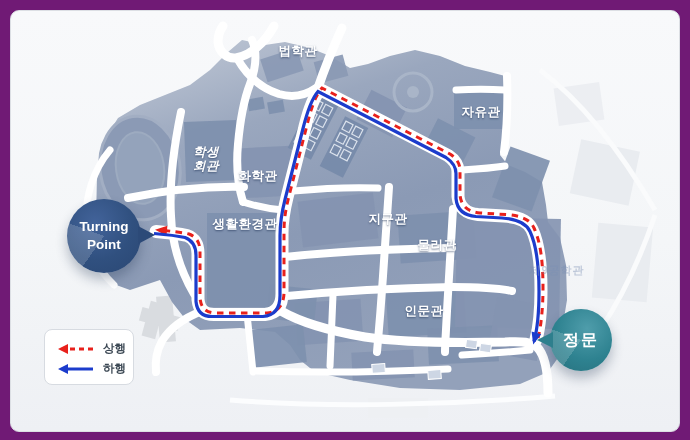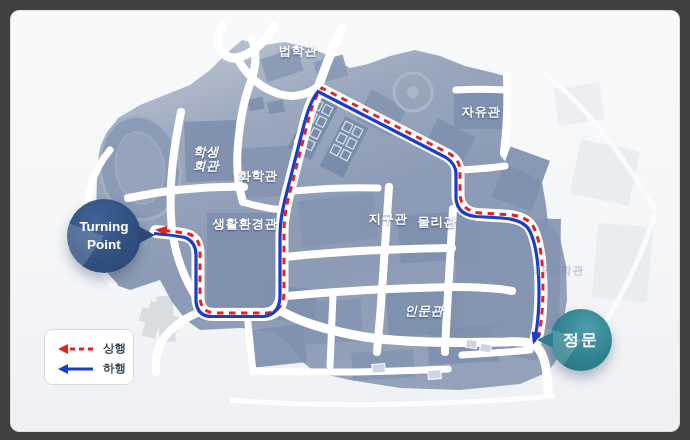--- a/index.html
+++ b/index.html
@@ -1,16 +1,16 @@
 <!DOCTYPE html>
 <html><head>
 <meta charset="utf-8">
 <style>
   html,body{margin:0;padding:0;background:#e5e8ef;}
-  .stage{position:relative;width:690px;height:440px;background:#404040;overflow:hidden;
+  .stage{position:relative;width:690px;height:440px;background:#701a75;overflow:hidden;
          font-family:"Liberation Sans","DejaVu Sans",sans-serif;}
   .panel{position:absolute;left:10px;top:10px;width:668px;height:420px;border-radius:9px;
          background:linear-gradient(180deg,#f8f9fb 0%,#f4f6f8 55%,#eef0f4 100%);
          border:1px solid #dcdfe4;}
   svg.map{position:absolute;left:0;top:0;}
   .road{fill:none;stroke:#ffffff;stroke-linecap:round;stroke-linejoin:round;}
   .route-road{stroke-width:13;}
   .route-up{fill:none;stroke-width:3;stroke-dasharray:6.5 5.5;}
   .route-down{fill:none;stroke-width:3.2;}
   .mlabel{position:absolute;transform:translate(-50%,-50%);color:#ffffff;font-size:12.5px;
@@ -181,22 +181,22 @@
 
   <div class="mlabel" style="left:298px;top:51px;">법학관</div>
   <div class="mlabel" style="left:481px;top:112px;">자유관</div>
   <div class="mlabel" style="left:206px;top:159px;font-style:italic;">
     <span>학생</span>
     <span>회관</span>
   </div>
   <div class="mlabel" style="left:258px;top:176px;">화학관</div>
   <div class="mlabel" style="left:245px;top:224px;">생활환경관</div>
   <div class="mlabel" style="left:361px;top:219px;margin-left:27px;">지구관</div>
-  <div class="mlabel" style="left:437px;top:222px;">물리관</div>
-  <div class="mlabel" style="left:424px;top:311px;font-style:italic;">인문관</div>
+  <div class="mlabel" style="left:437px;top:245px;">물리관</div>
+  <div class="mlabel" style="left:424px;top:311px;">인문관</div>
   <div class="ghost" style="left:557px;top:270px;">제9공학관</div>
 
   <div class="badge badge-tp">
     <div class="shine"></div>
     <div class="tail"></div>
     <div>
       <span style="display:block">Turning</span>
       <span style="display:block">Point</span>
     </div>
   </div>

